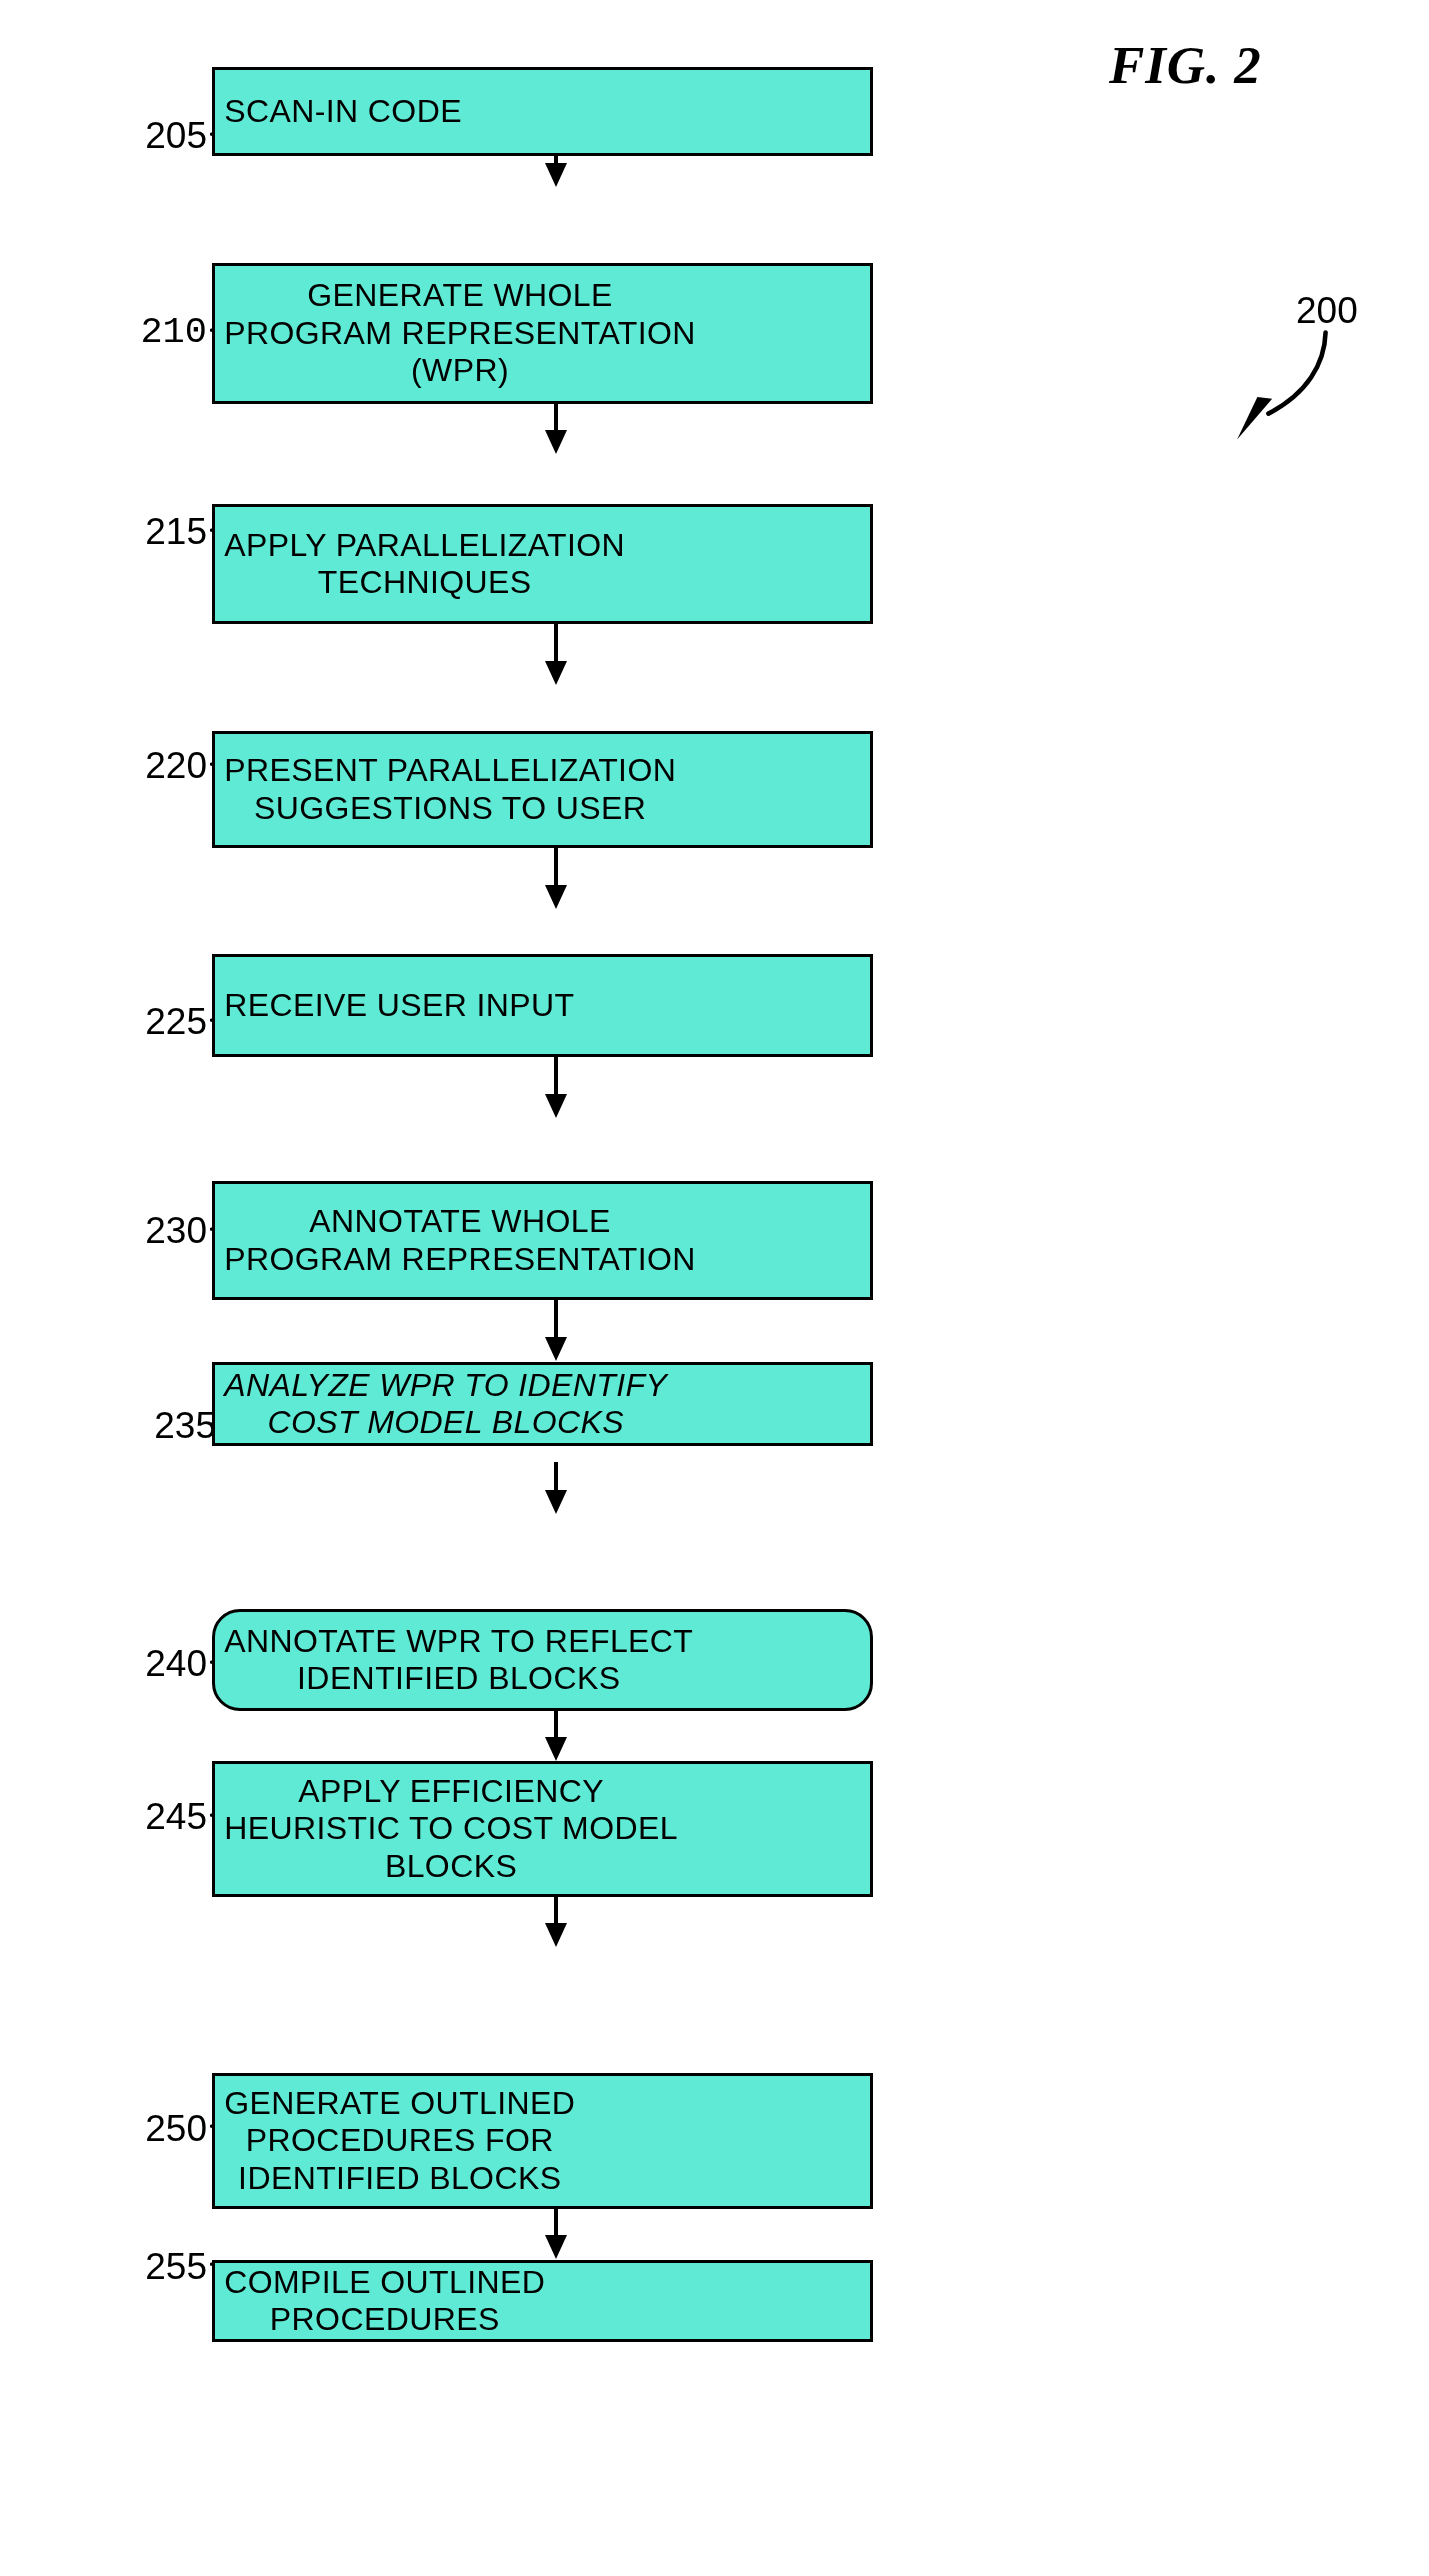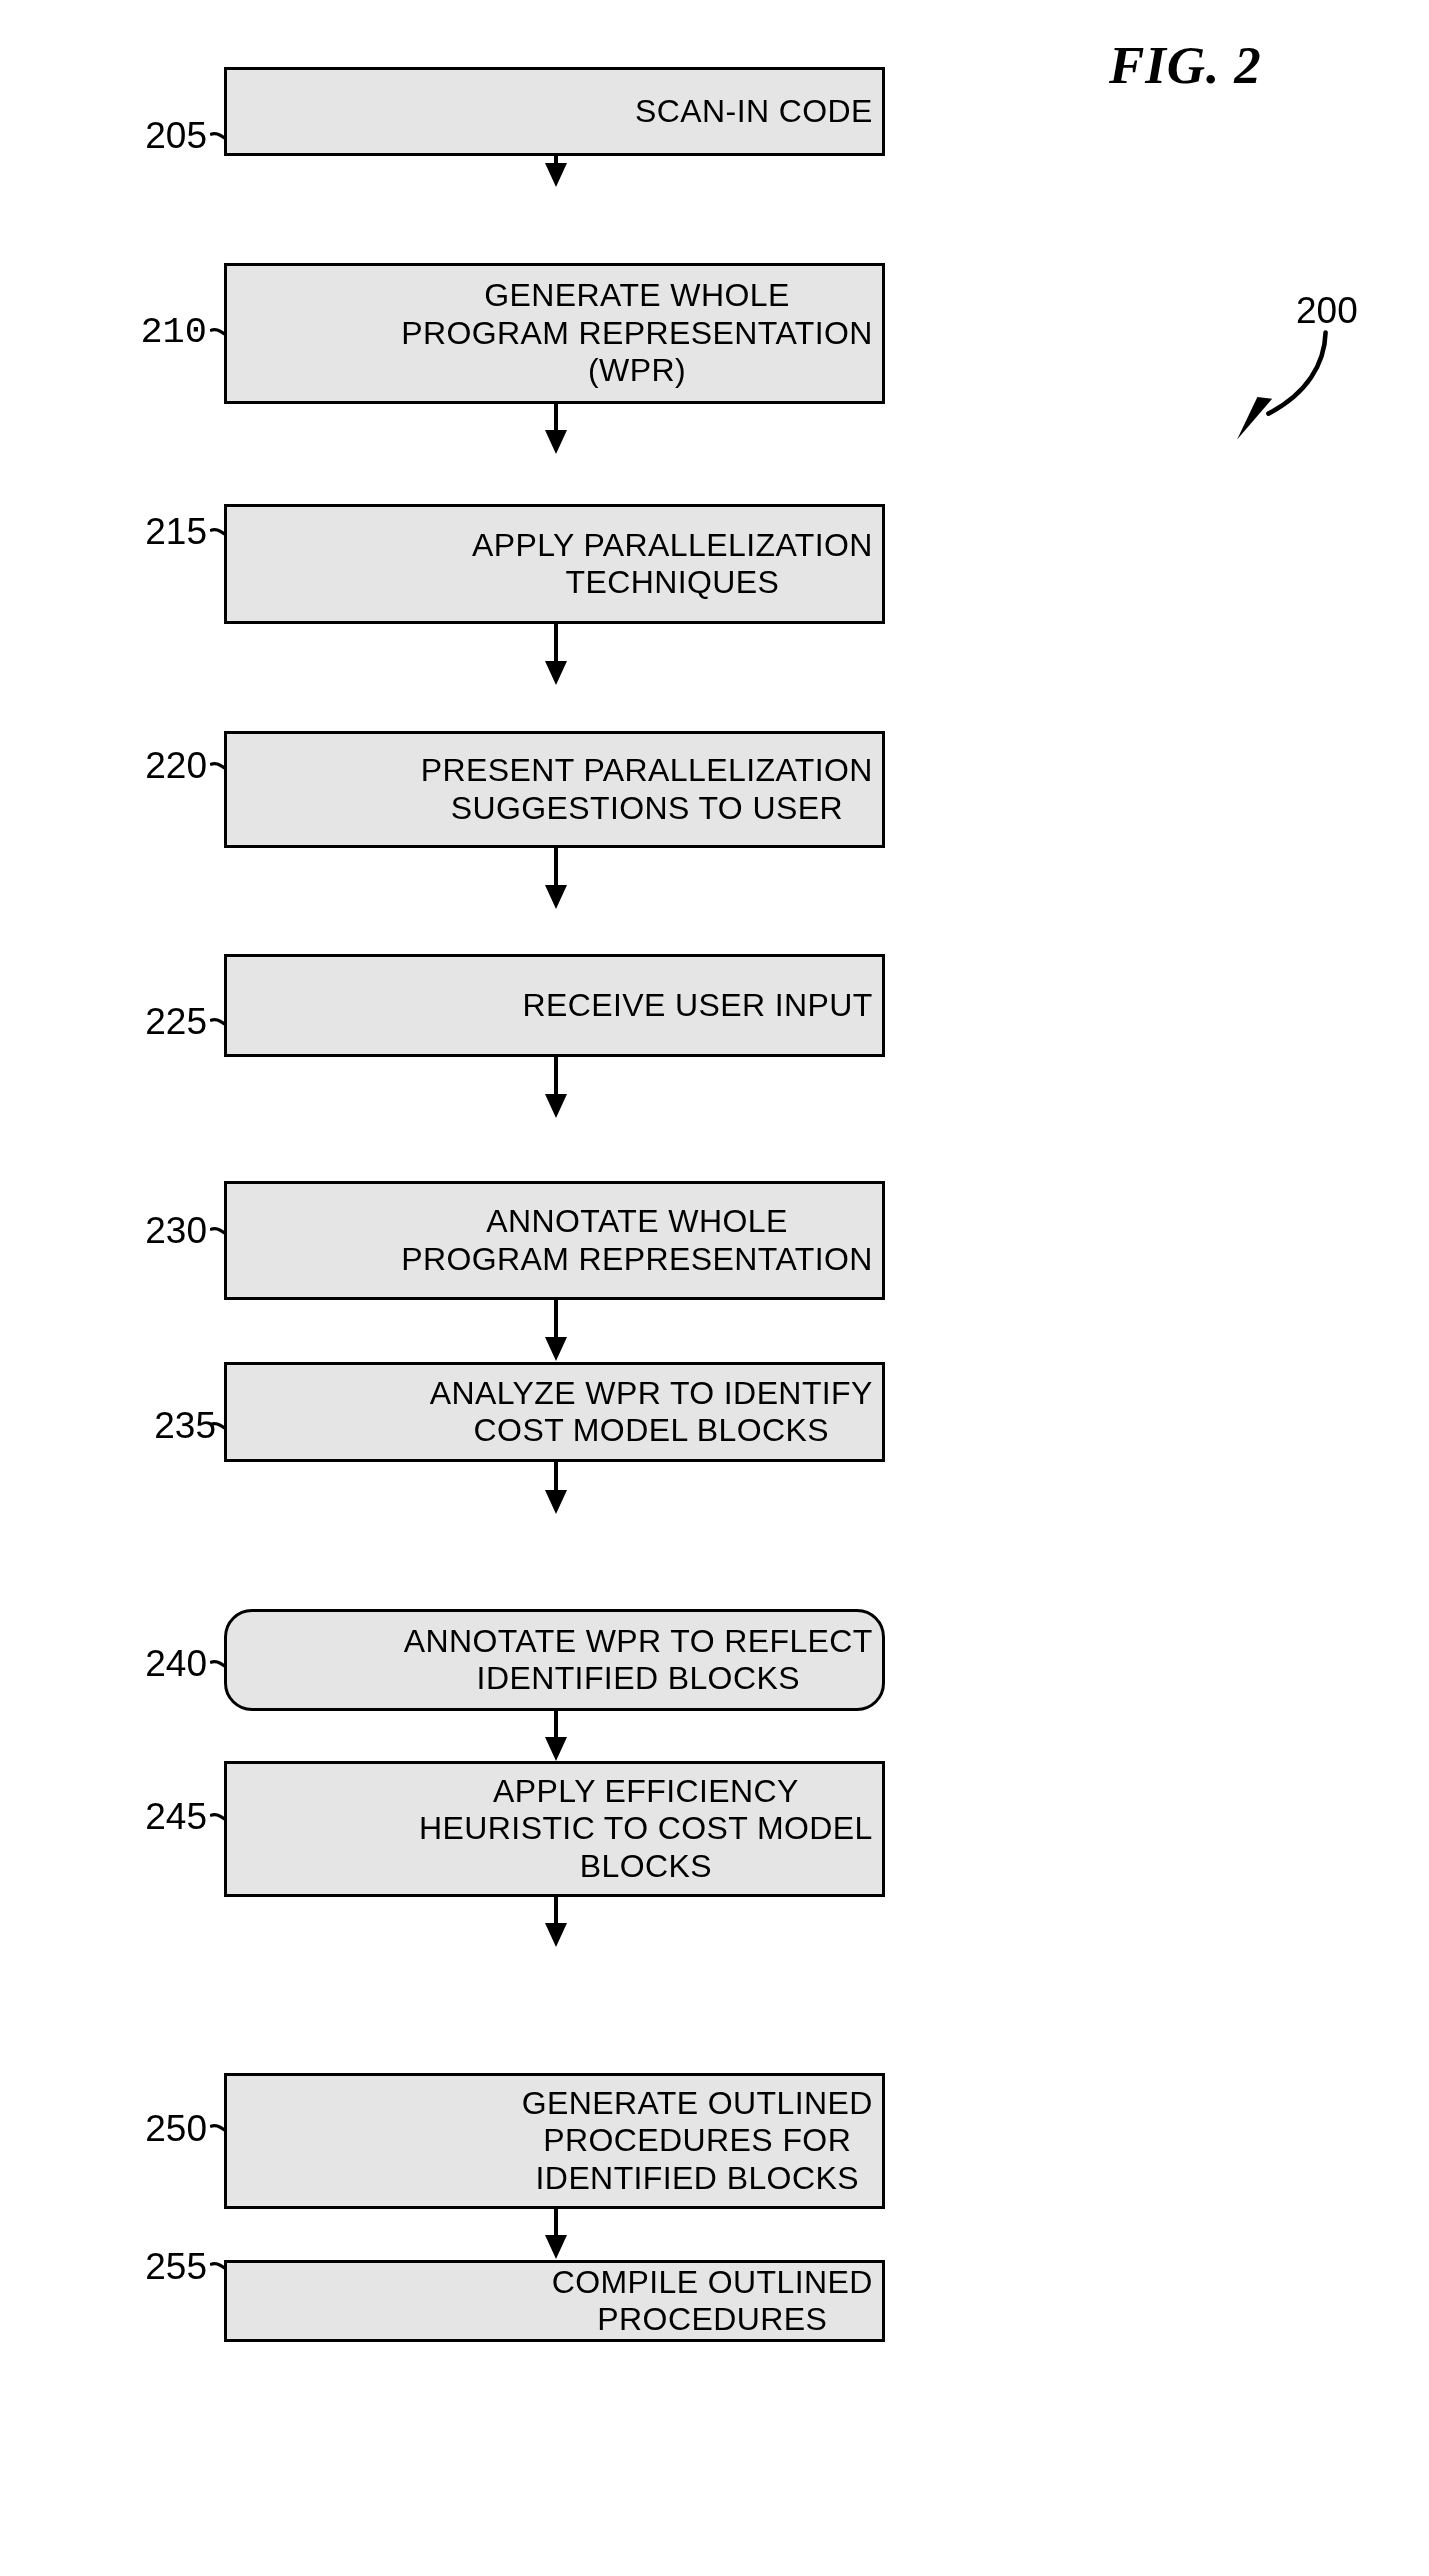--- a/index.html
+++ b/index.html
@@ -46,28 +46,28 @@
     position: absolute;
     left: 1215px;
     top: 327px;
     width: 129px;
     height: 129px;
   }
 
   
   .flow-box {
     position: absolute;
-    left: 224px;
+    left: 212px;
     width: 661px;
     box-sizing: border-box;
     border: 3.7px solid #000000;
-    background: #e5e5e5;
+    background: #5eead4;
     display: flex;
     align-items: center;
-    justify-content: flex-end;
+    justify-content: flex-start;
     text-align: center;
   }
   .flow-box .box-label {
     font-size: 32px;
     line-height: 1.17;
     letter-spacing: 0.4px;
     padding: 0 9.2px;
     white-space: pre-line;
   }
 
@@ -202,21 +202,21 @@
 
   <div class="connector" style="top:1300px; height:63px;">
     <div class="shaft" style="height:40px;"></div>
     <div class="head" style="top:37px;"></div>
   </div>
 
   <div class="step-ref" style="left:106px; top:1405px;">235</div>
   <svg class="leader" style="left:210px; top:1408px;" viewBox="0 0 60 40">
     <path d="M 0 18 C 12 12, 18 30, 34 26 L 44 26" stroke="#000000" stroke-width="3.5" fill="none"></path>
   </svg>
-  <div class="flow-box" style="top:1362px; height:100px;">
+  <div class="flow-box" style="top:1362px; height:84px;font-style:italic;">
     <div class="box-label">ANALYZE WPR TO IDENTIFY
 COST MODEL BLOCKS</div>
   </div>
 
   <div class="connector" style="top:1462px; height:53px;">
     <div class="shaft" style="height:31px;"></div>
     <div class="head" style="top:28px;"></div>
   </div>
 
   <div class="step-ref" style="left:97px; top:1643px;">240</div>

